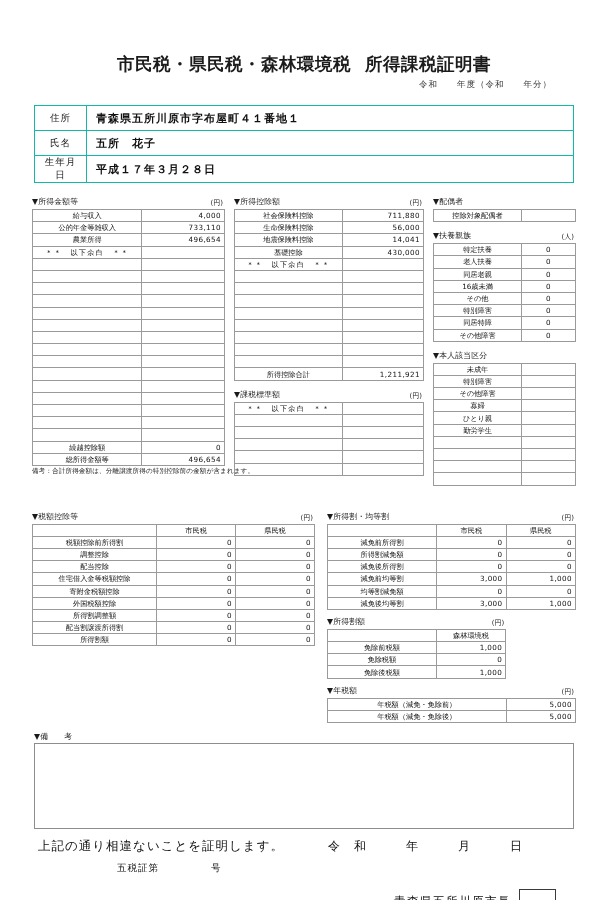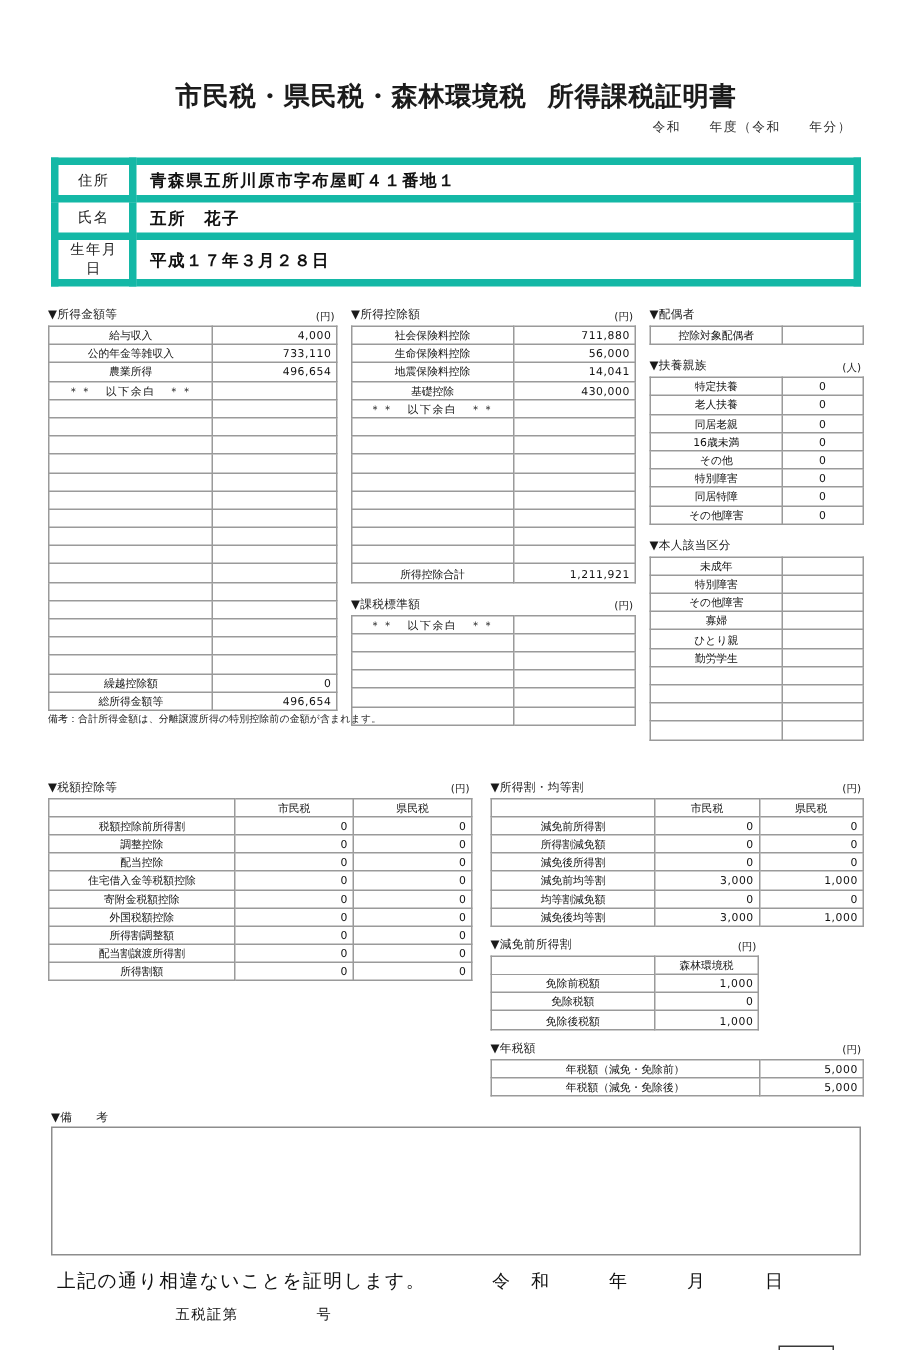--- a/index.html
+++ b/index.html
@@ -27,36 +27,36 @@
   .doc-title {
     font-size: 17.5px;
     letter-spacing: 0.5px;
     color: #1b1b1b;
     font-weight: 600;
     white-space: nowrap;
   }
   .doc-title .gap { display: inline-block; width: 14px; }
   .era-line {
     margin-top: 3px;
-    margin-right: 18px;
+    margin-right: 34px;
     text-align: right;
     font-size: 8.5px;
     color: #333;
     letter-spacing: 1px;
   }
 
   
   .person-table {
     margin: 14px 12px 0 12px;
     width: calc(100% - 24px);
     border-collapse: collapse;
     table-layout: fixed;
   }
   .person-table td {
-    border: 5px solid #14b8a6;
+    border: 1px solid #14b8a6;
     height: 25px;
     font-size: 10.5px;
     color: #111;
     padding: 0 6px;
   }
   .person-table td.lbl {
     width: 52px;
     text-align: center;
     font-size: 9.5px;
     letter-spacing: 1px;
@@ -669,21 +669,21 @@
                 <td class="name">減免後均等割</td>
                 <td class="num">3,000</td>
                 <td class="num">1,000</td>
               </tr>
             </tbody>
         </table>
 
         <div class="spacer-6"></div>
 
         <div class="sec-head" style="width:72%">
-          <span class="sec-title">▼減免前所得割</span>
+          <span class="sec-title">▼所得割額</span>
           <span class="unit">(円)</span>
         </div>
         <table class="grid" style="width:72%">
           <colgroup>
               <col style="width:61%">
               <col style="width:39%">
             </colgroup>
           <thead>
             <tr>
               <th class="colh diag"></th>

